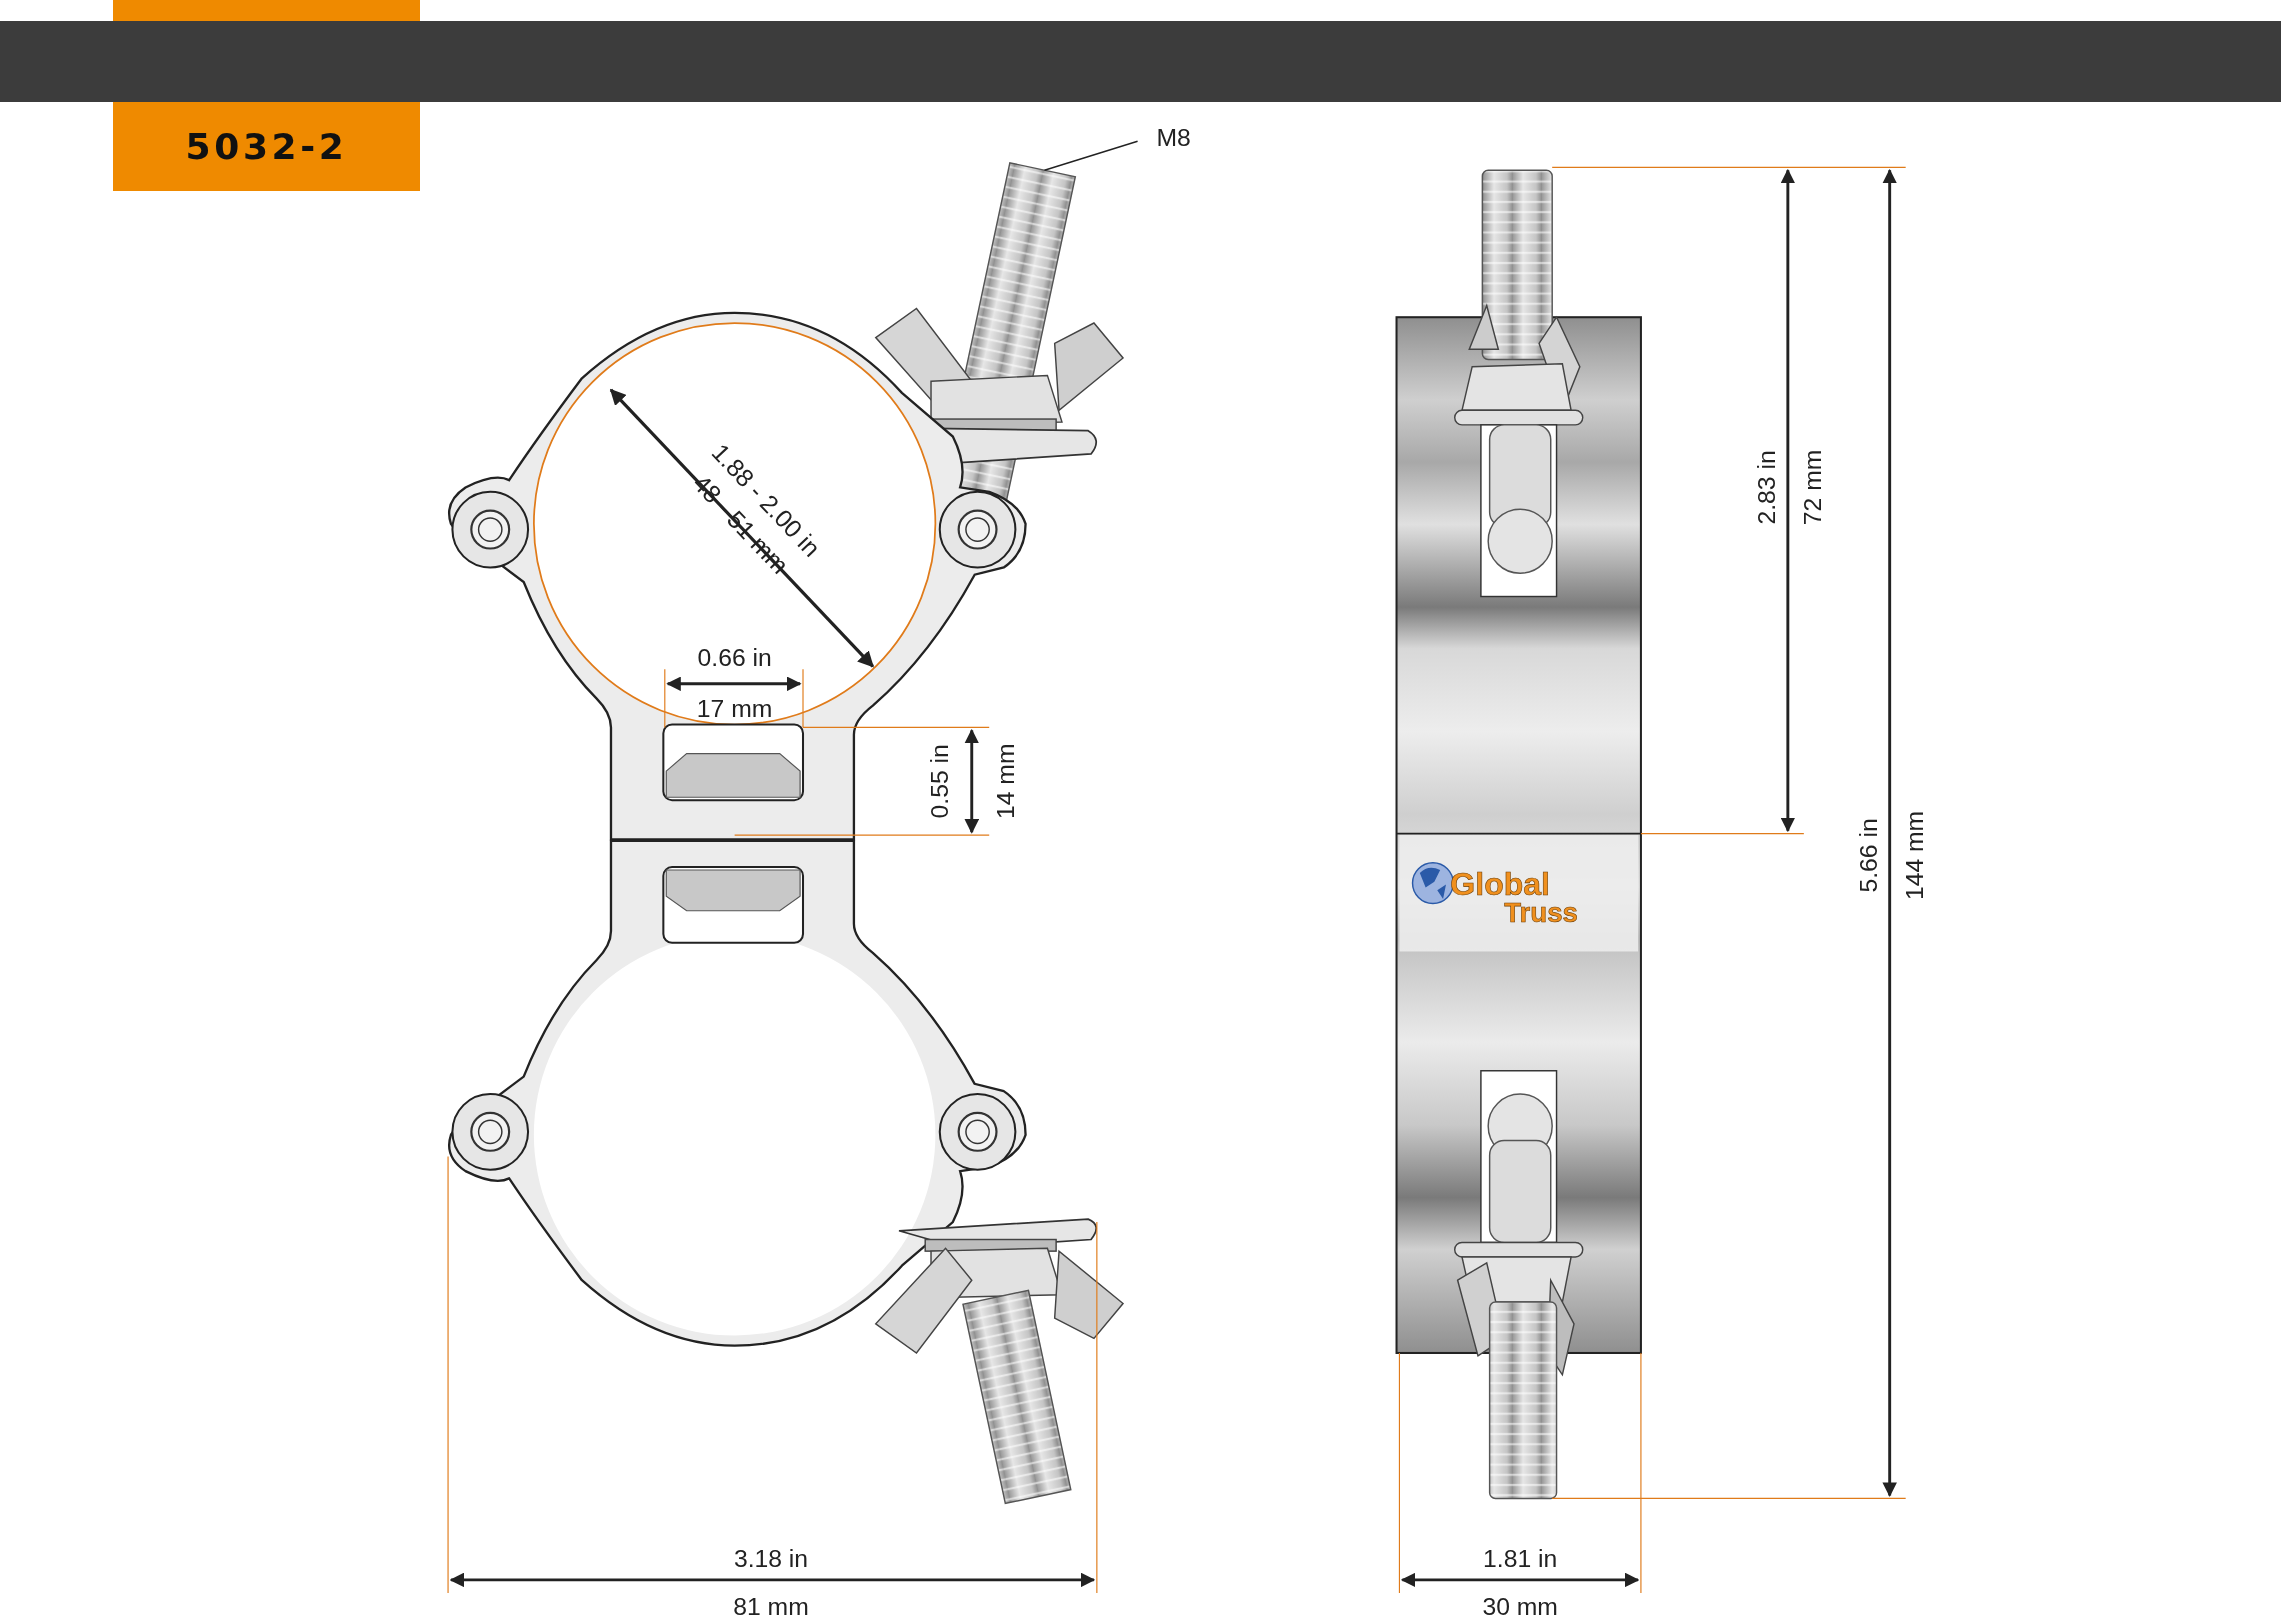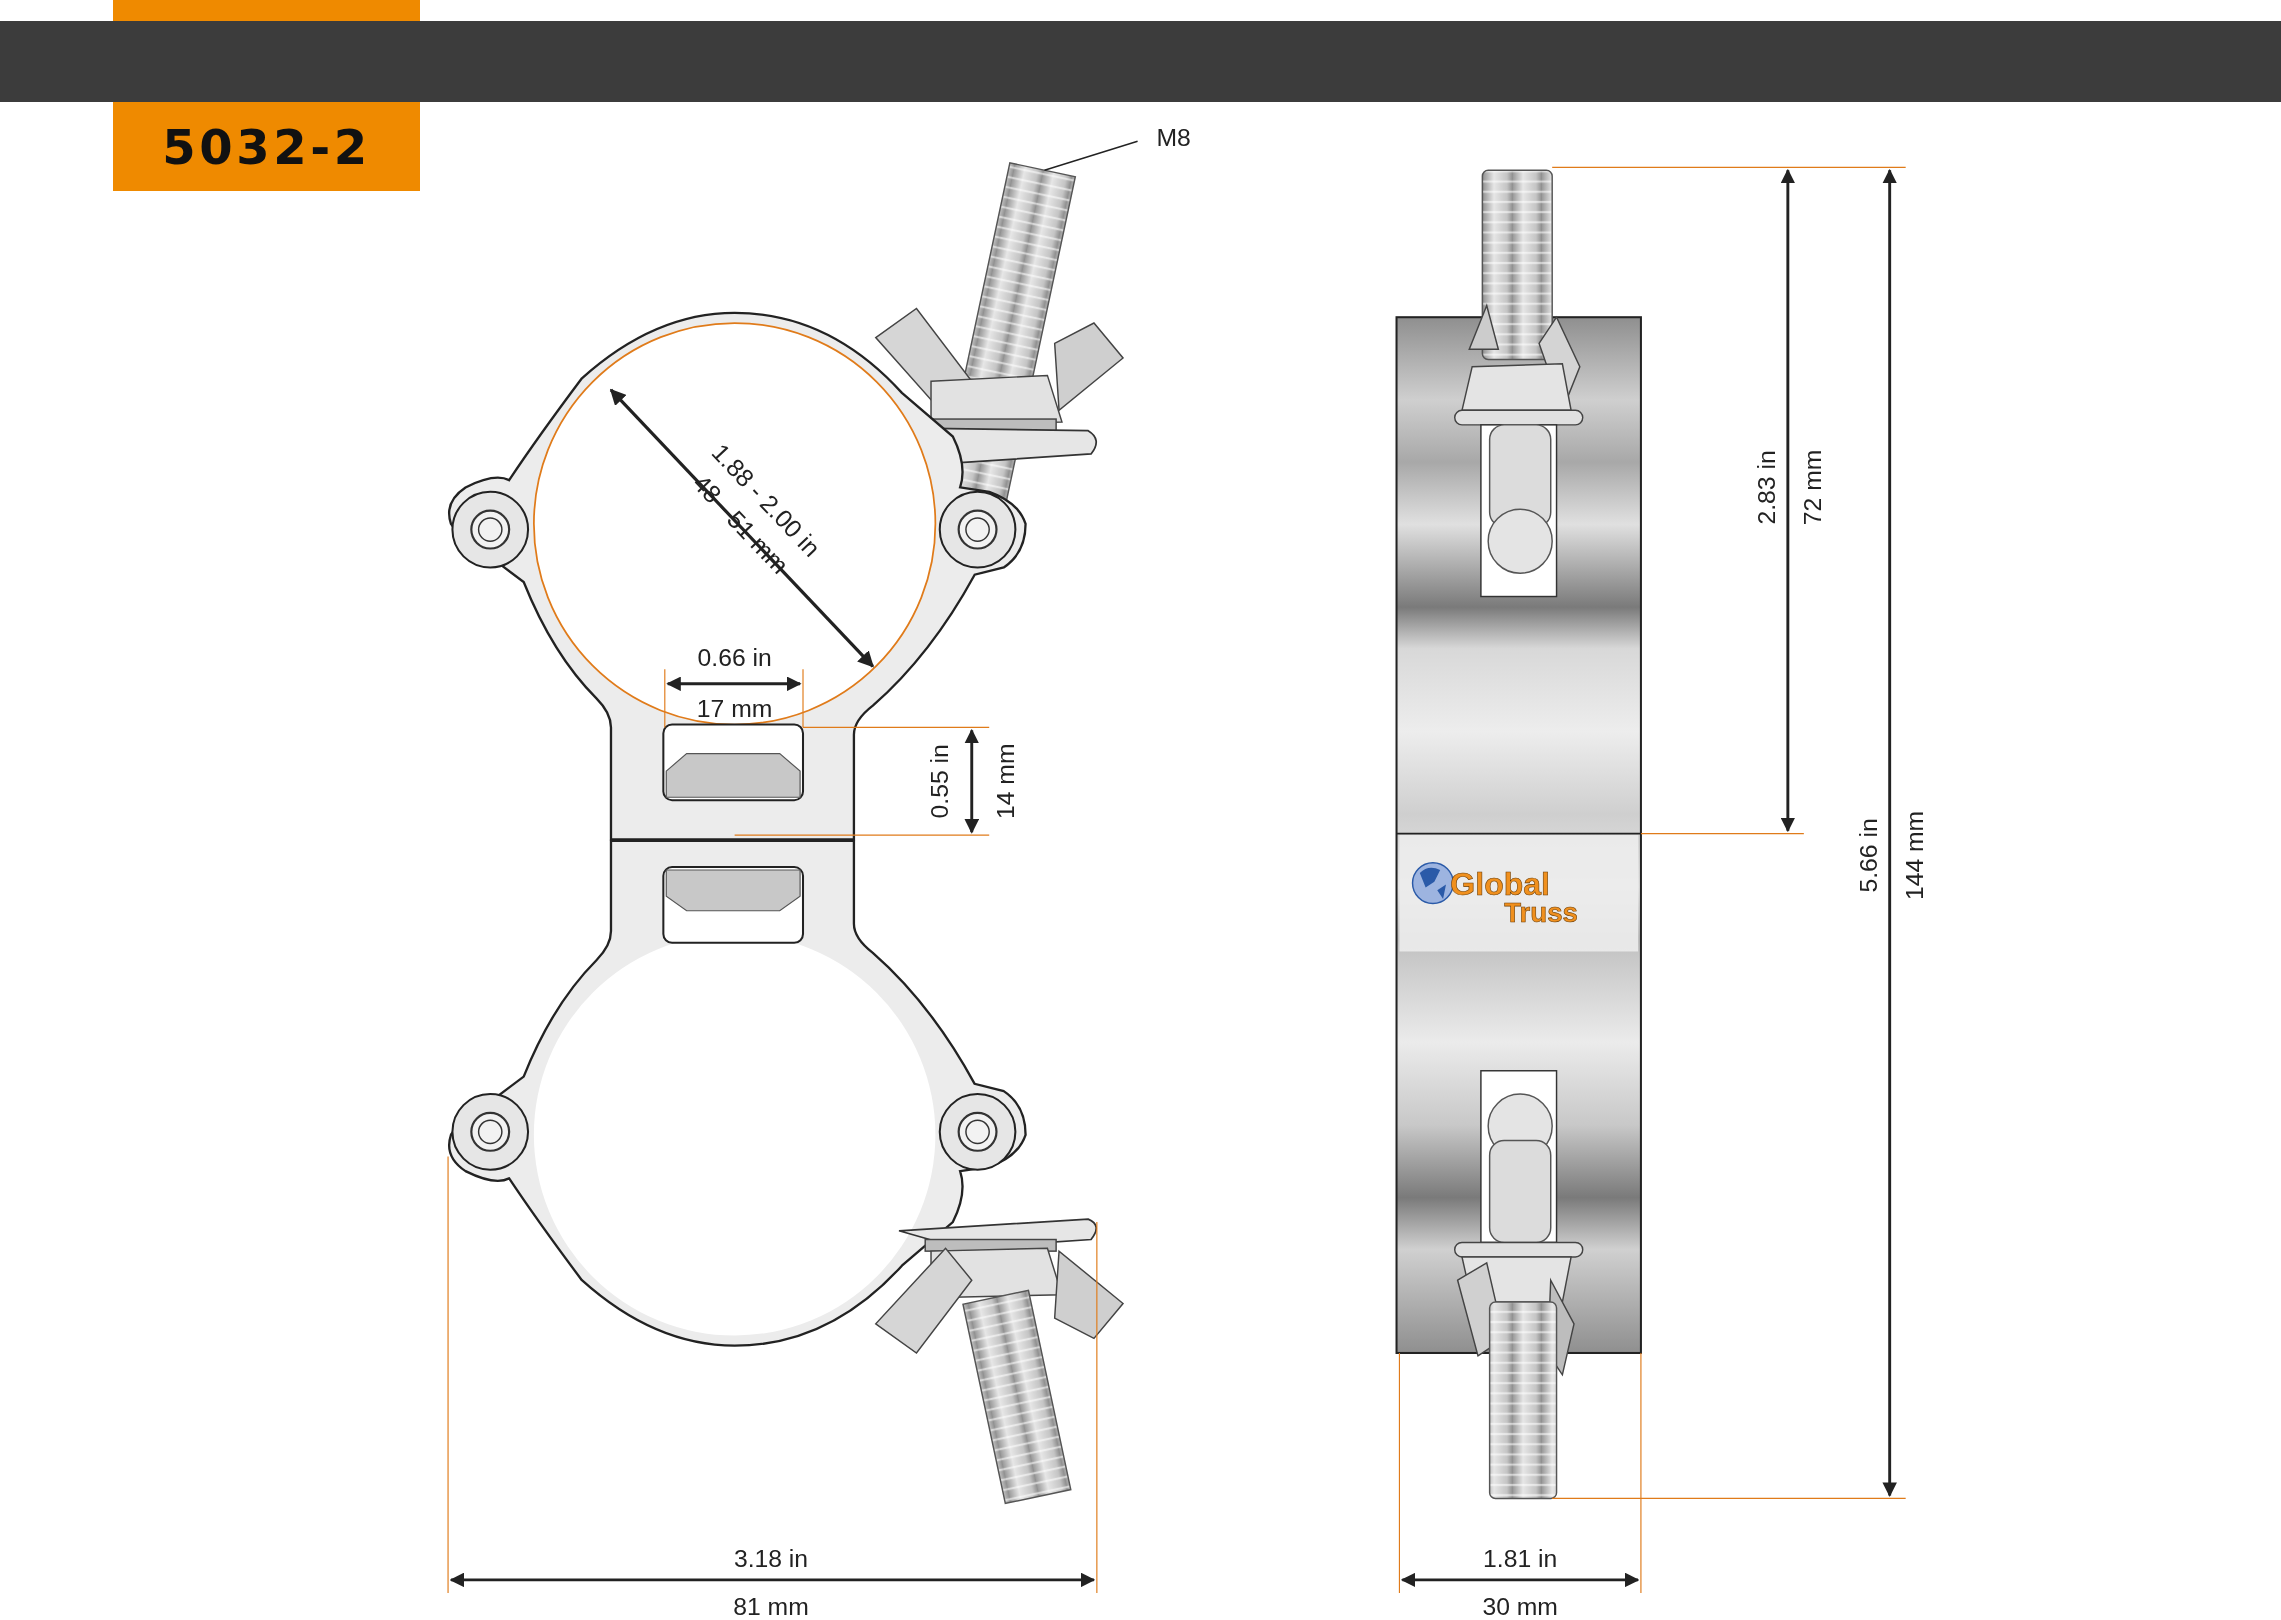--- a/index.html
+++ b/index.html
@@ -2,21 +2,21 @@
 <html style="font-size:14.3px"><head>
 <meta charset="utf-8">
 <style>
   html, body { margin:0; padding:0; background:#ffffff; }
   body { width:2281px; height:1620px; position:relative; overflow:hidden; font-family:"Liberation Sans", sans-serif; }
   .topbar { position:absolute; left:0; top:20.5px; width:2281px; height:81px; background:#3c3c3c; }
   .tab { position:absolute; left:113px; top:0; width:307px; height:191px; background:#ef8a00; z-index:0; }
   .topbar { z-index:1; }
   .tab-label { position:absolute; left:113px; top:102px; width:307px; height:89px; z-index:2;
     display:flex; align-items:center; justify-content:center;
-    font-family:"DejaVu Sans", sans-serif; font-weight:bold; font-size:48px; letter-spacing:3.6px; color:#111; }
+    font-family:"DejaVu Sans", sans-serif; font-weight:bold; font-size:36px; letter-spacing:3.6px; color:#111; }
   svg.drawing { position:absolute; left:0; top:0; width:2281px; height:1620px; z-index:3; }
   .dim { font-family:"Liberation Sans", sans-serif; font-size:17px; fill:#222; }
   .lbl { font-family:"Liberation Sans", sans-serif; font-size:17px; fill:#222; }
 </style>
 </head>
 <body>
 
 <div class="tab"></div>
 <div class="topbar"></div>
 <div class="tab-label">5032-2</div>

